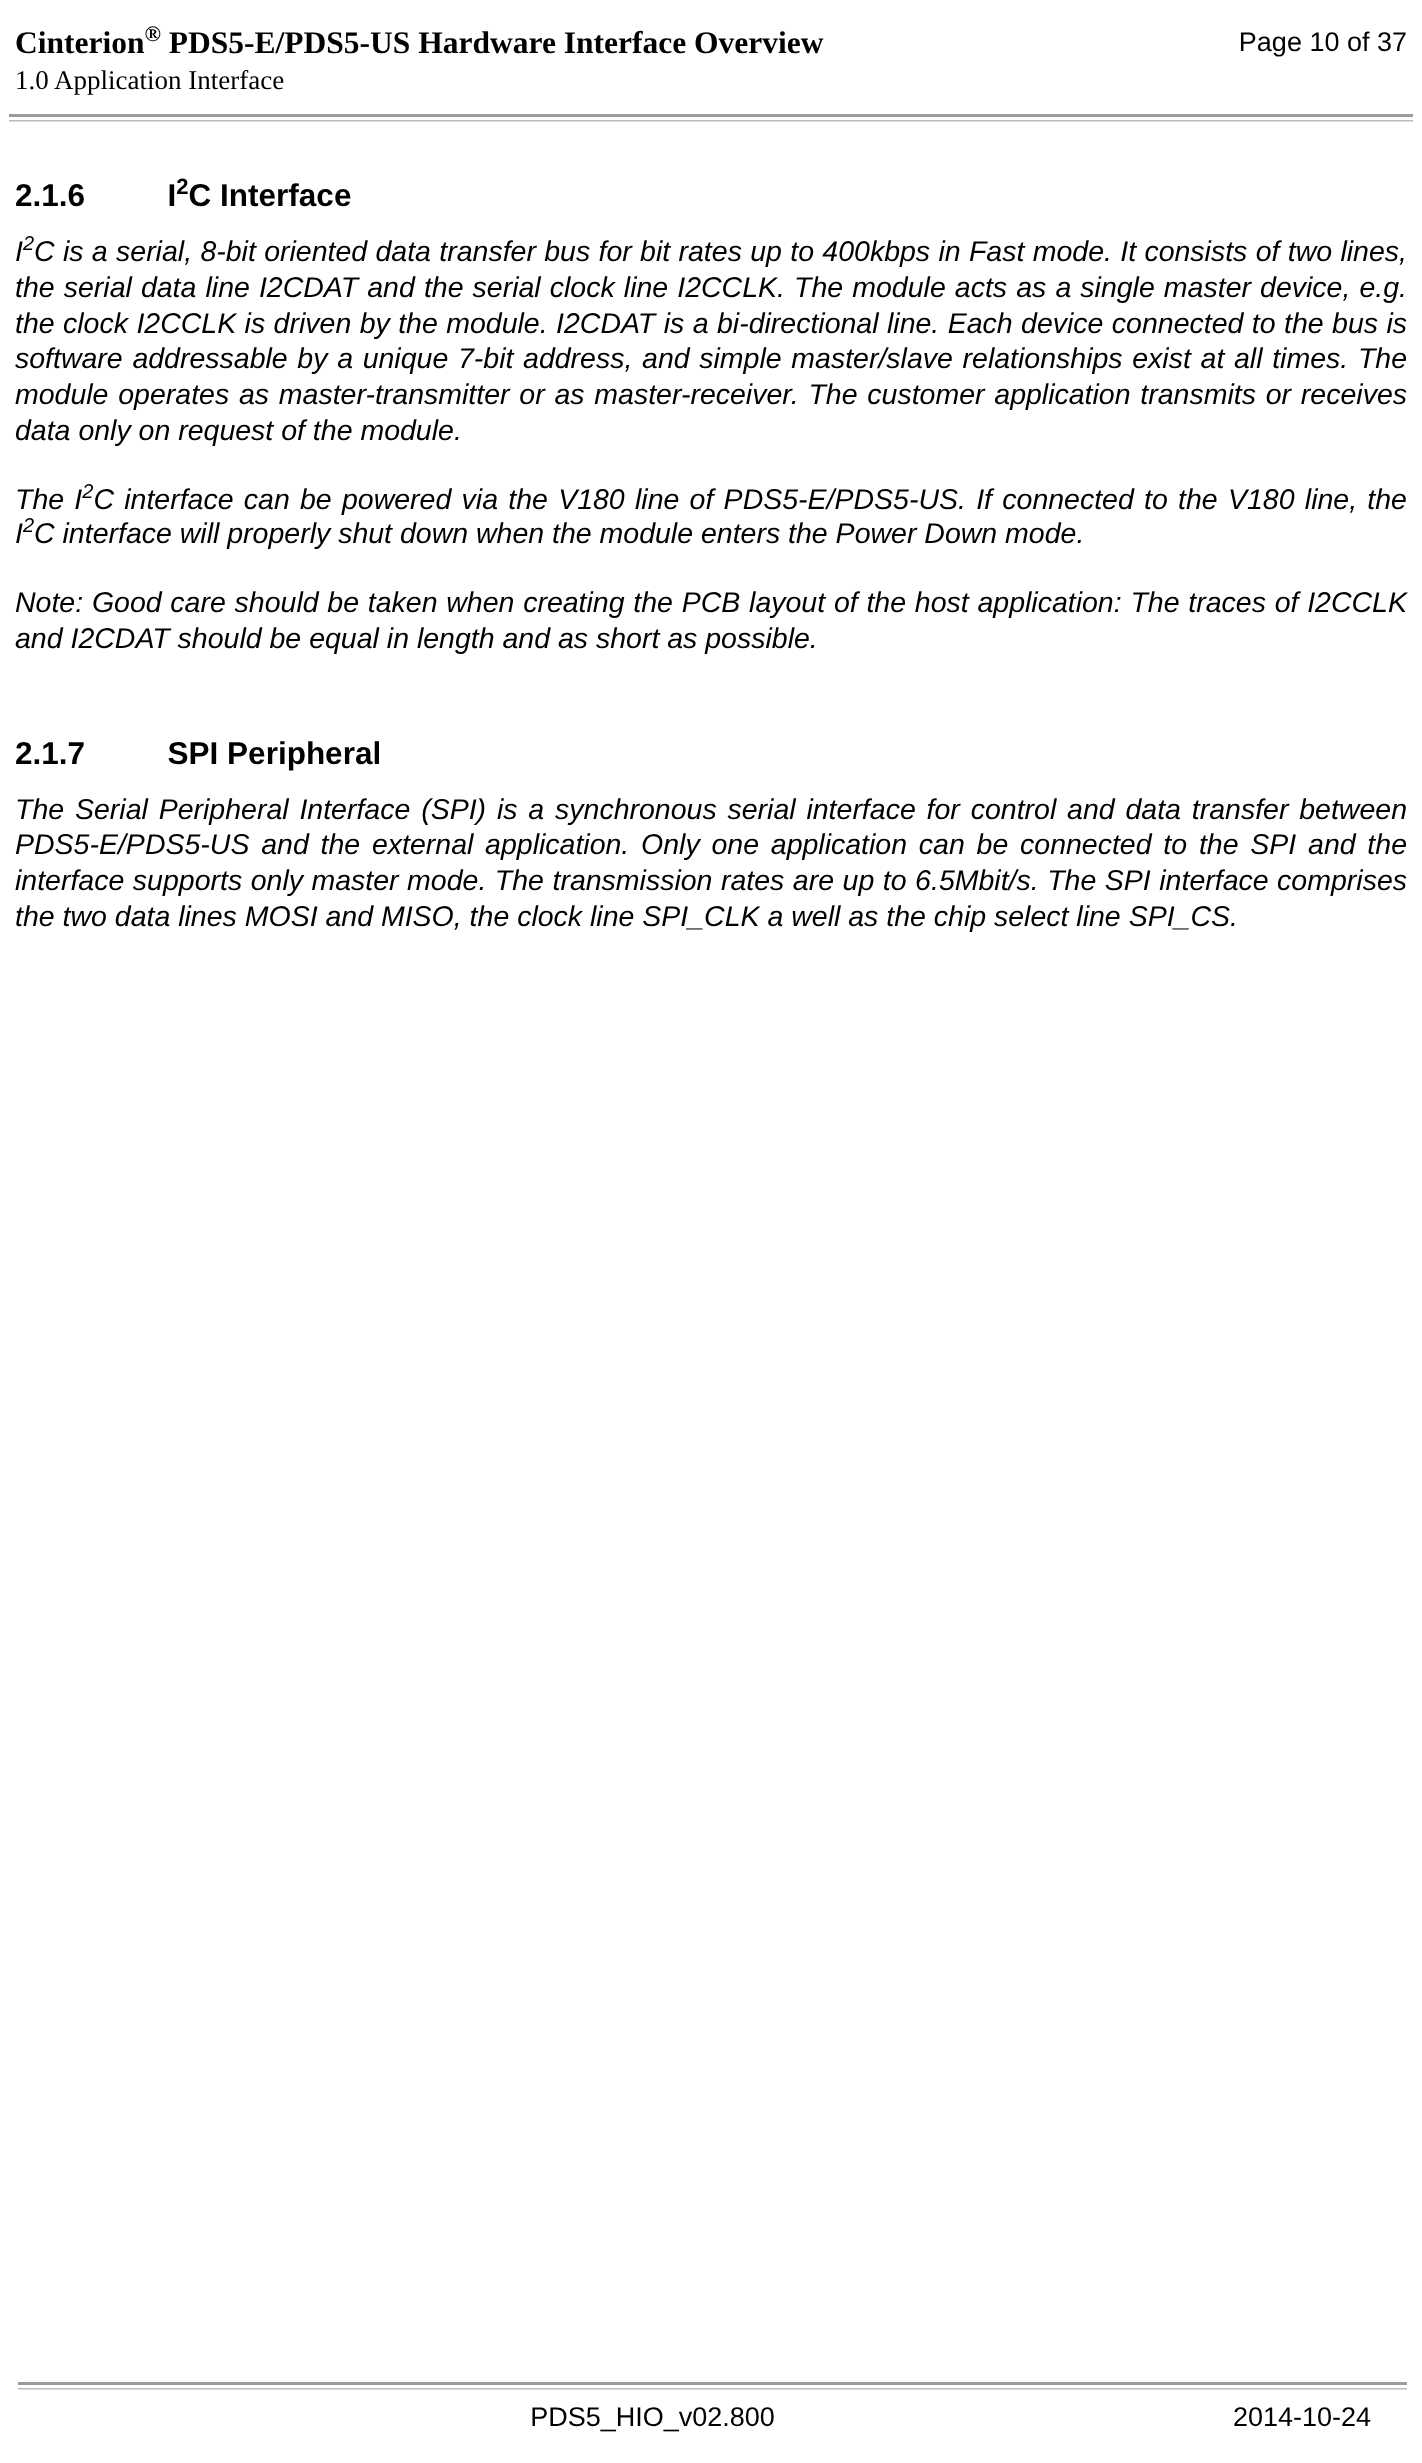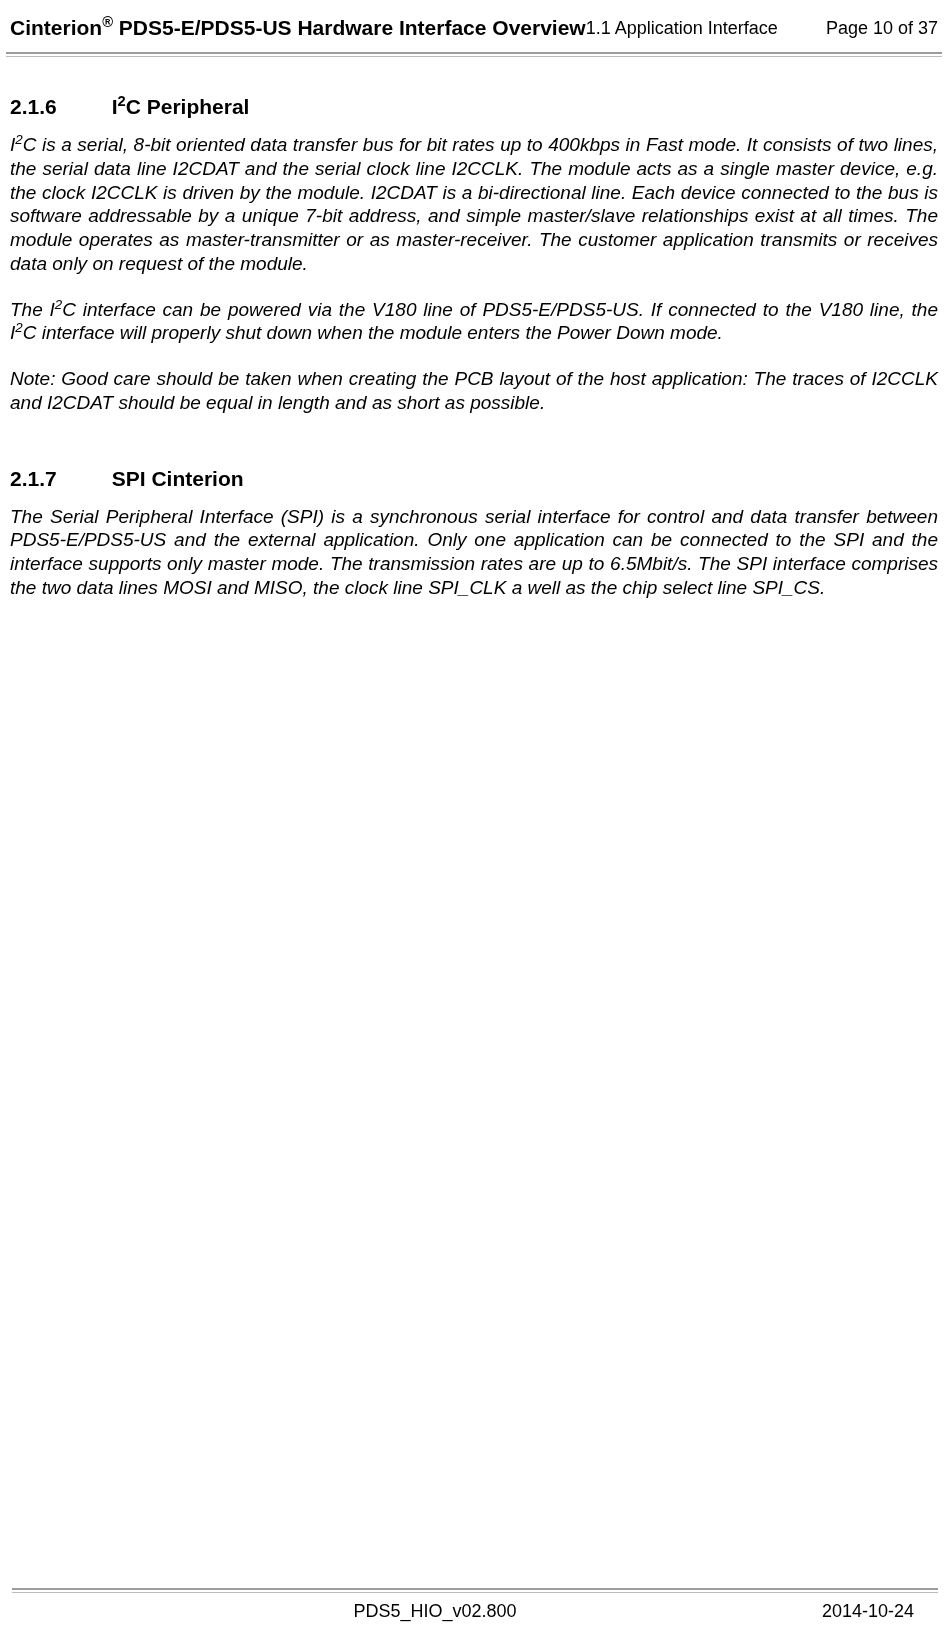--- a/index.html
+++ b/index.html
@@ -16,20 +16,22 @@
       padding: 0;
     }
     .header {
       padding: 16px 10px 12px 10px;
       display: flex;
       justify-content: space-between;
       align-items: flex-start;
     }
     .header-left {
       display: flex;
+      flex-direction: column;
+      font-family: Liberation Serif, serif;
     }
     .header-title {
       font-size: 21px;
       font-weight: bold;
       color: #000;
     }
     .header-subtitle {
       font-size: 18px;
       color: #000;
       margin-top: 2px;
@@ -122,47 +124,47 @@
     }
   </style>
 </head>
 <body>
 
 <div class="header">
   <div class="header-left">
     <div class="header-title">
       <span>Cinterion</span><span class="reg">®</span><span> PDS5-E/PDS5-US Hardware Interface Overview</span>
     </div>
-    <div class="header-subtitle">1.1 Application Interface</div>
+    <div class="header-subtitle">1.0 Application Interface</div>
   </div>
   <div class="header-right">Page 10 of 37</div>
 </div>
 <hr class="header-line">
 <hr class="header-line-thin">
 
 <div class="content">
 
   <h2 class="section-heading">
-    <span class="section-number">2.1.6</span><span>I</span><span class="sup">2</span><span>C Peripheral</span>
+    <span class="section-number">2.1.6</span><span>I</span><span class="sup">2</span><span>C Interface</span>
   </h2>
 
   <p class="body-text">
     <span>I</span><span class="sup">2</span><span>C is a serial, 8-bit oriented data transfer bus for bit rates up to 400kbps in Fast mode. It con­sists of two lines, the serial data line I2CDAT and the serial clock line I2CCLK. The module acts as a single master device, e.g. the clock I2CCLK is driven by the module. I2CDAT is a bi-direc­tional line. Each device connected to the bus is software addressable by a unique 7-bit ad­dress, and simple master/slave relationships exist at all times. The module operates as master-transmitter or as master-receiver. The customer application transmits or receives data only on request of the module.</span>
   </p>
 
   <p class="body-text">
     <span>The I</span><span class="sup">2</span><span>C interface can be powered via the V180 line of PDS5-E/PDS5-US. If connected to the V180 line, the I</span><span class="sup">2</span><span>C interface will properly shut down when the module enters the Power Down mode.</span>
   </p>
 
   <p class="body-text">Note: Good care should be taken when creating the PCB layout of the host application: The traces of I2CCLK and I2CDAT should be equal in length and as short as possible.</p>
 
   <div class="section-gap"></div>
 
   <h2 class="section-heading">
-    <span class="section-number">2.1.7</span><span>SPI Cinterion</span>
+    <span class="section-number">2.1.7</span><span>SPI Peripheral</span>
   </h2>
 
   <p class="body-text">The Serial Peripheral Interface (SPI) is a synchronous serial interface for control and data transfer between PDS5-E/PDS5-US and the external application. Only one application can be connected to the SPI and the interface supports only master mode. The transmission rates are up to 6.5Mbit/s. The SPI interface comprises the two data lines MOSI and MISO, the clock line SPI_CLK a well as the chip select line SPI_CS.</p>
 
 </div>
 
 <div class="footer">
   <hr class="footer-line">
   <hr class="footer-line-thin">
   <div class="footer-row">

